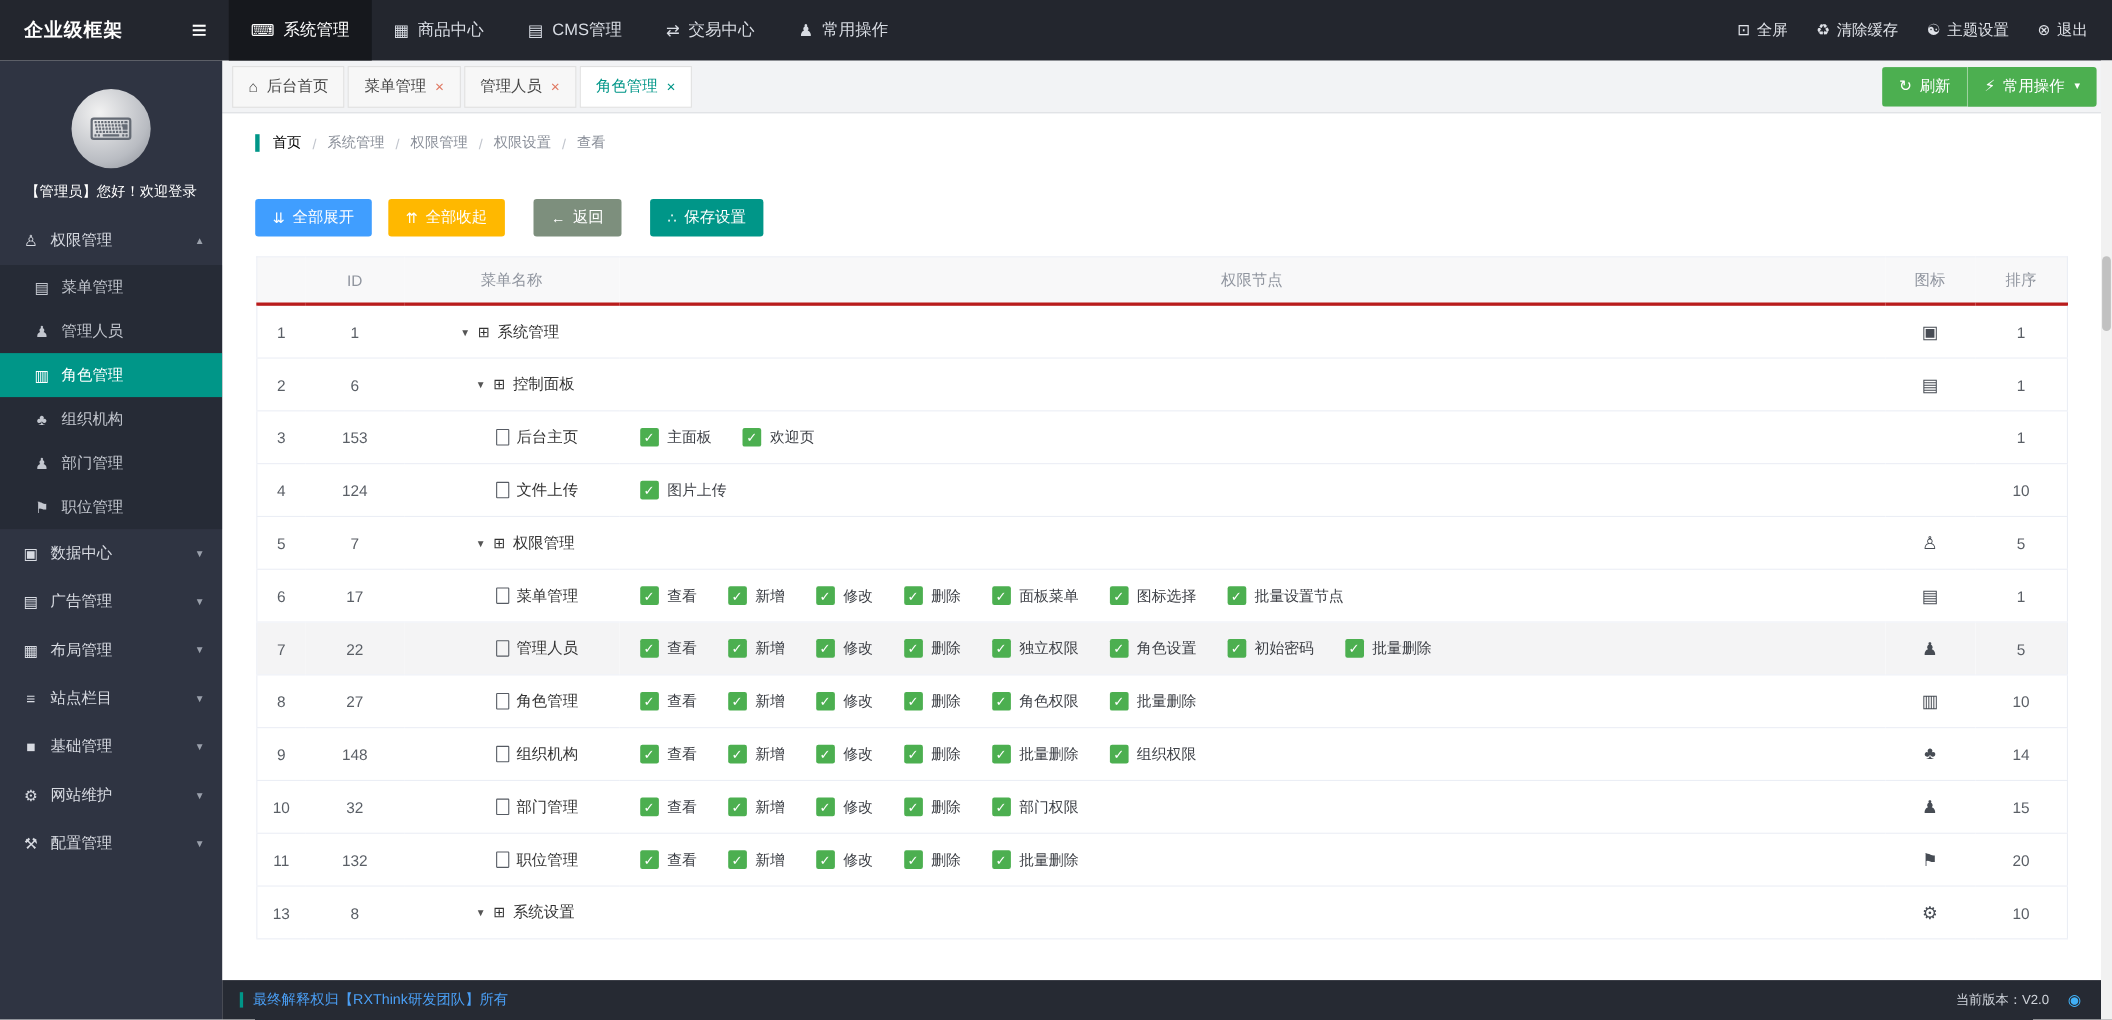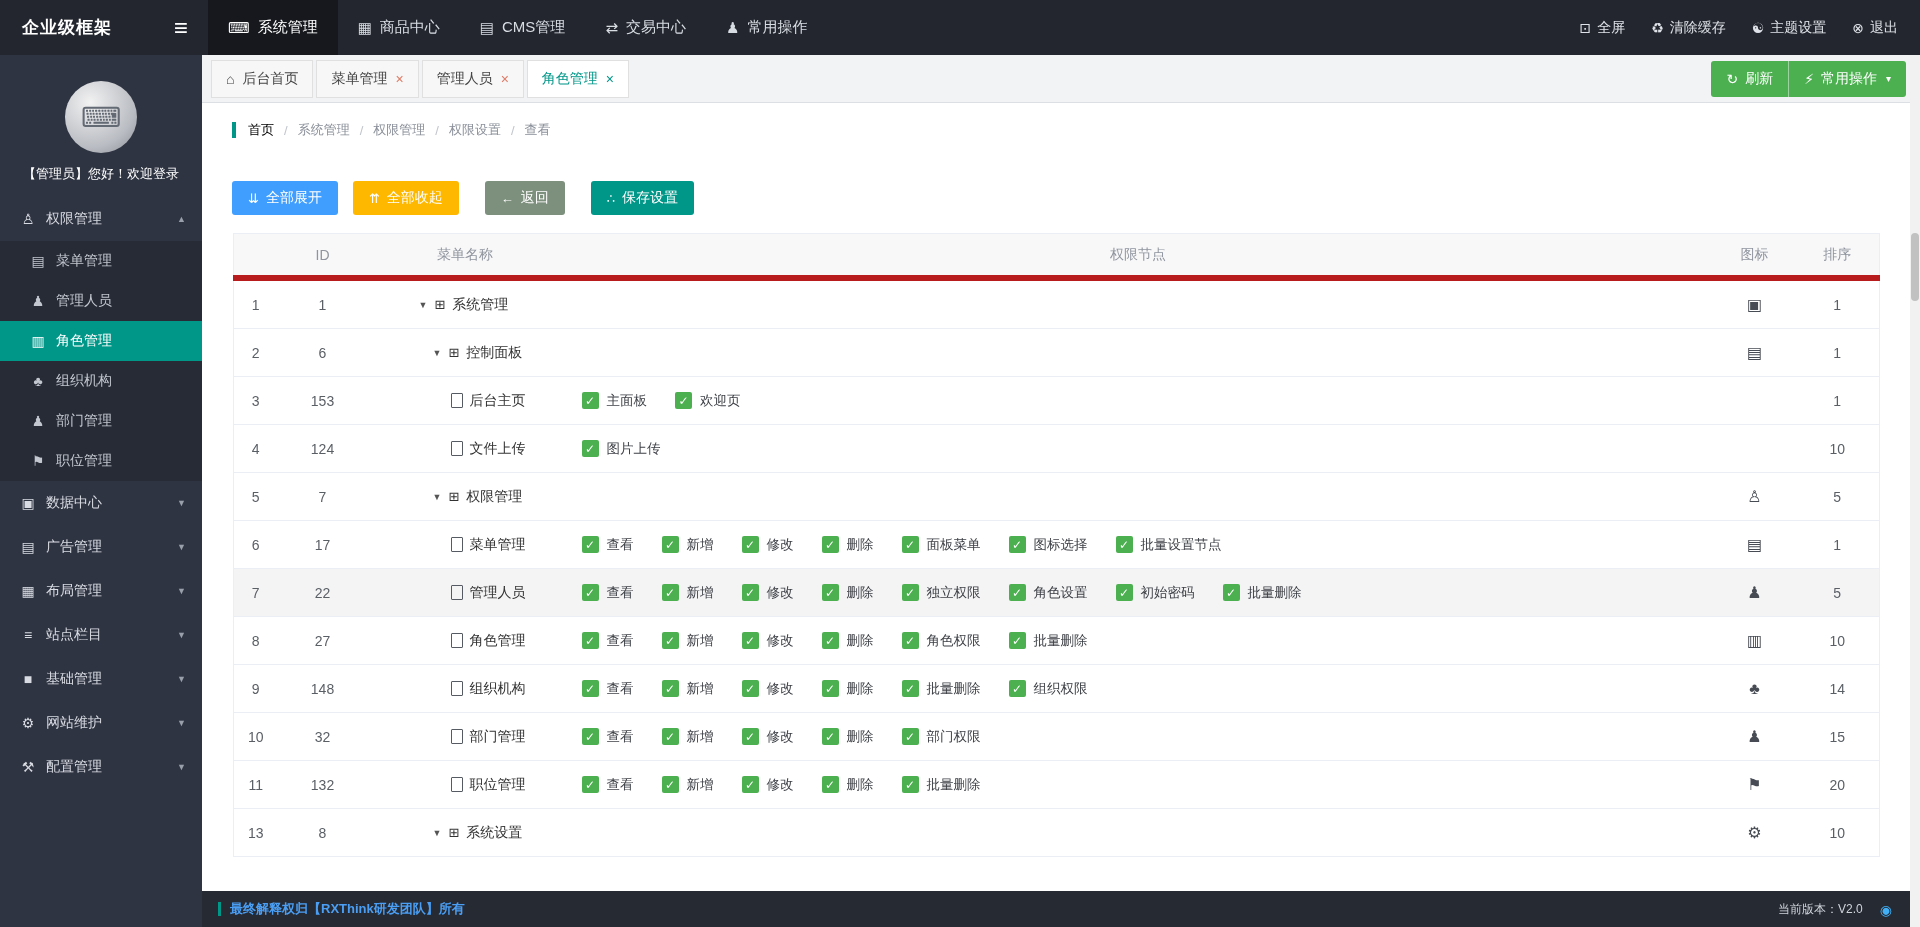--- a/index.html
+++ b/index.html
@@ -54,39 +54,39 @@
   .bc-item{cursor:pointer;}
   .bc-item.home{color:#000000;}
   .bc-sep{color:#c0c4cc;}
   .toolbar{display:flex;align-items:center;gap:15px;margin-top:42px;padding:0 30px;}
   .tb-btn{height:34px;border:none;border-radius:3px;color:#fff;font-size:14px;display:flex;align-items:center;gap:7px;padding:0 16px;cursor:pointer;white-space:nowrap;}
   .tb-btn .b-ico{font-size:13px;}
   .tb-btn.gap{margin-left:11px;}
 
   .table-wrap{margin:18px 40px 0 31px;}
   table{width:100%;border-collapse:collapse;border:1px solid #ebeef5;table-layout:fixed;}
-  th{height:39px;background:#f8f8f9;color:#8f949e;font-weight:normal;font-size:14px;border-bottom:6px solid #b91c1c;text-align:center;}
+  th{height:39px;background:#f8f8f9;color:#8f949e;font-weight:normal;font-size:14px;border-bottom:3px solid #b91c1c;text-align:center;}
   td{height:45px;border-bottom:1px solid #ebeef5;font-size:14px;color:#333;overflow:hidden;white-space:nowrap;}
   tr.highlight td{background:#f4f4f5;}
   td.c{text-align:center;color:#5a5f66;}
   td.icon-cell{text-align:center;font-size:16px;color:#474c54;}
   .name-cell{display:flex;align-items:center;gap:7px;}
   .caret{font-size:9px;color:#555;cursor:pointer;}
   .node-ico{font-size:13px;color:#333;cursor:pointer;}
   .file-ico{width:10px;height:13px;border:1px solid #565b63;border-radius:1px;display:inline-block;flex:none;}
   .nm{color:#333;}
   .perm-cell{padding-left:19px;}
   .perm{display:inline-flex;align-items:center;gap:8px;margin-right:28px;}
   .cb{width:17px;height:17px;background:#4caf50;border-radius:2px;color:#fff;font-size:12px;display:inline-flex;align-items:center;justify-content:center;cursor:pointer;flex:none;}
   .pl{font-size:13.5px;color:#3c3f45;}
 
   
   .footer{position:absolute;left:202px;right:0;bottom:0;height:36px;background:#262a33;display:flex;align-items:center;padding:0 16px;box-sizing:border-box;z-index:25;}
   .f-accent{width:3px;height:14px;background:#009688;margin-right:9px;flex:none;}
-  .f-left{color:#4a9ff5;font-size:13px;cursor:pointer;white-space:nowrap;font-weight:bold;}
+  .f-left{color:#4a9ff5;font-size:13px;cursor:pointer;white-space:nowrap;}
   .f-right{margin-left:auto;display:flex;align-items:flex-end;gap:17px;color:#cfd3da;font-size:12px;padding-right:12px;white-space:nowrap;}
   .f-globe{color:#41b0f6;font-size:14px;cursor:pointer;}
 
   
   .watermark{position:absolute;right:14px;bottom:42px;font-size:43px;font-weight:bold;color:rgba(18,18,18,.92);letter-spacing:2px;z-index:50;white-space:nowrap;}
 
   
   .scrollbar{position:absolute;top:55px;right:0;bottom:0;width:10px;background:#f1f1f1;z-index:40;cursor:pointer;}
   .scroll-thumb{position:absolute;top:178px;left:1px;width:8px;height:68px;background:#c1c1c1;border-radius:4px;cursor:grab;}
 </style>

